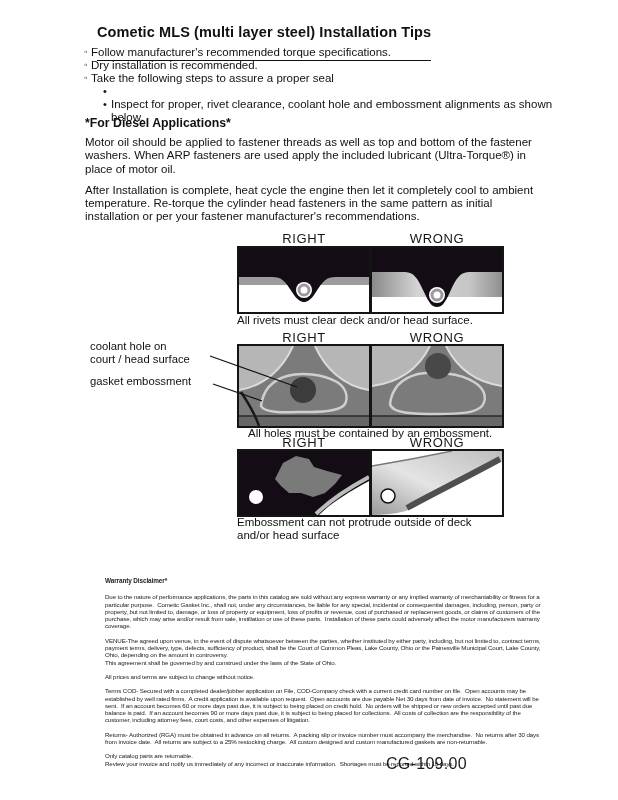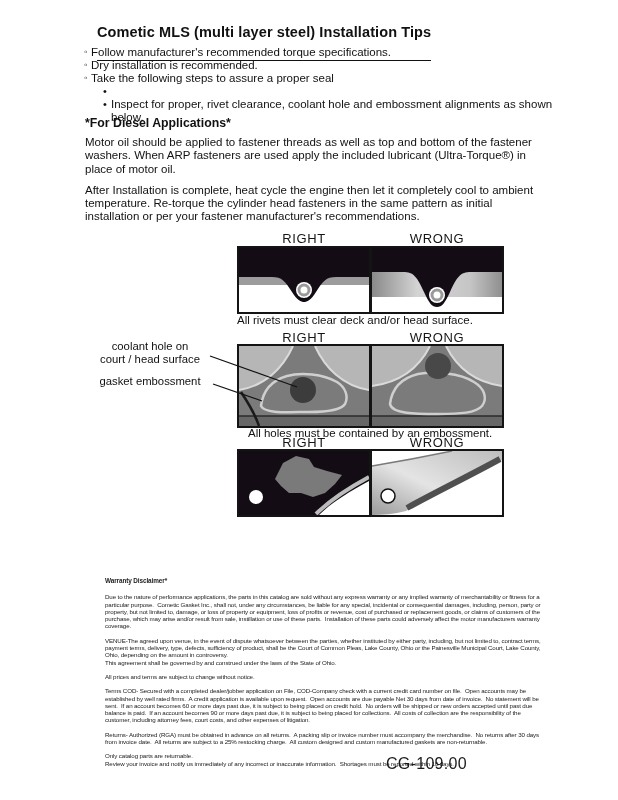--- a/index.html
+++ b/index.html
@@ -24,21 +24,21 @@
 
   .diesel { left:85px; top:117px; width:462px; font-size:11.5px; line-height:13.2px; }
   .diesel h2 { font-size:12.3px; font-weight:bold; margin-bottom:6px; }
   .diesel p { margin-bottom:8px; }
 
   .dlabel { width:134px; text-align:center; font-size:13px; letter-spacing:0.6px; color:#151515; }
   .dbox { width:134px; border:2px solid #141414; background:#fff; }
   .dbox svg { display:block; }
   .caption { font-size:11.5px; line-height:13px; color:#111; }
 
-  .callout { text-align:center; font-size:11.3px; line-height:12.6px; color:#111; }
+  .callout { text-align:left; font-size:11.3px; line-height:12.6px; color:#111; }
 
   .disclaimer {
     left:105px; top:577px; width:438px;
     font-size:6.2px; line-height:7.3px; letter-spacing:-0.12px; color:#222;
   }
   .disclaimer h3 { font-size:6.4px; font-weight:bold; margin-bottom:9px; letter-spacing:-0.1px; }
   .disclaimer p { margin-bottom:7px; white-space:pre-wrap; }
 
   .pagenum { left:386px; top:755px; font-size:16px; color:#1a1a1a; letter-spacing:0.3px; }
 </style>
@@ -173,20 +173,24 @@
             <stop offset="1" stop-color="#bdbdbd"></stop>
         </linearGradient>
       </defs>
       <rect width="130" height="64" fill="#ffffff"></rect>
       <path d="M0,15 C30,10 56,5 80,0 L130,0 V9 C96,28 60,46 34,60 C22,63 10,64 0,64 Z" fill="url(#gradW3)"></path>
       <path d="M128,8 C95,26 60,43 35,57" stroke="#4f4f4f" stroke-width="6" fill="none"></path>
       <path d="M0,15 C30,10 56,5 80,0" stroke="#7a7a7a" stroke-width="1.5" fill="none"></path>
       <circle cx="16" cy="45" r="7" fill="#ffffff" stroke="#111" stroke-width="1.5"></circle>
     </svg>
   </div>
+  <div class="abs caption" style="left:237px; top:516px; width:310px;">
+    <div>Embossment can not protrude outside of deck</div>
+    <div>and/or head surface</div>
+  </div>
 
   <div class="abs disclaimer">
     <h3>Warranty Disclaimer*</h3>
     <p>Due to the nature of performance applications, the parts in this catalog are sold without any express warranty or any implied warranty of merchantability or fitness for a particular purpose.  Cometic Gasket Inc., shall not, under any circumstances, be liable for any special, incidental or consequential damages, including, person, party or property, but not limited to, damage, or loss of property or equipment, loss of profits or revenue, cost of purchased or replacement goods, or claims of customers of the purchase, which may arise and/or result from sale, instillation or use of these parts.  Installation of these parts could adversely affect the motor manufacturers warranty coverage.</p>
     <p>VENUE-The agreed upon venue, in the event of dispute whatsoever between the parties, whether instituted by either party, including, but not limited to, contract terms, payment terms, delivery, type, defects, sufficiency of product, shall be the Court of Common Pleas, Lake County, Ohio or the Painesville Municipal Court, Lake County, Ohio, depending on the amount in controversy.
 This agreement shall be governed by and construed under the laws of the State of Ohio.</p>
     <p>All prices and terms are subject to change without notice.</p>
     <p>Terms COD- Secured with a completed dealer/jobber application on File, COD-Company check with a current credit card number on file.  Open accounts may be established by well rated firms.  A credit application is available upon request.  Open accounts are due payable Net 30 days from date of invoice.  No statement will be sent.  If an account becomes 60 or more days past due, it is subject to being placed on credit hold.  No orders will be shipped or new orders accepted until past due balance is paid.  If an account becomes 90 or more days past due, it is subject to being placed for collections.  All costs of collection are the responsibility of the customer, including attorney fees, court costs, and other expenses of litigation.</p>
     <p>Returns- Authorized (RGA) must be obtained in advance on all returns.  A packing slip or invoice number must accompany the merchandise.  No returns after 30 days from invoice date.  All returns are subject to a 25% restocking charge.  All custom designed and custom manufactured gaskets are non-returnable.</p>
     <p>Only catalog parts are returnable.

